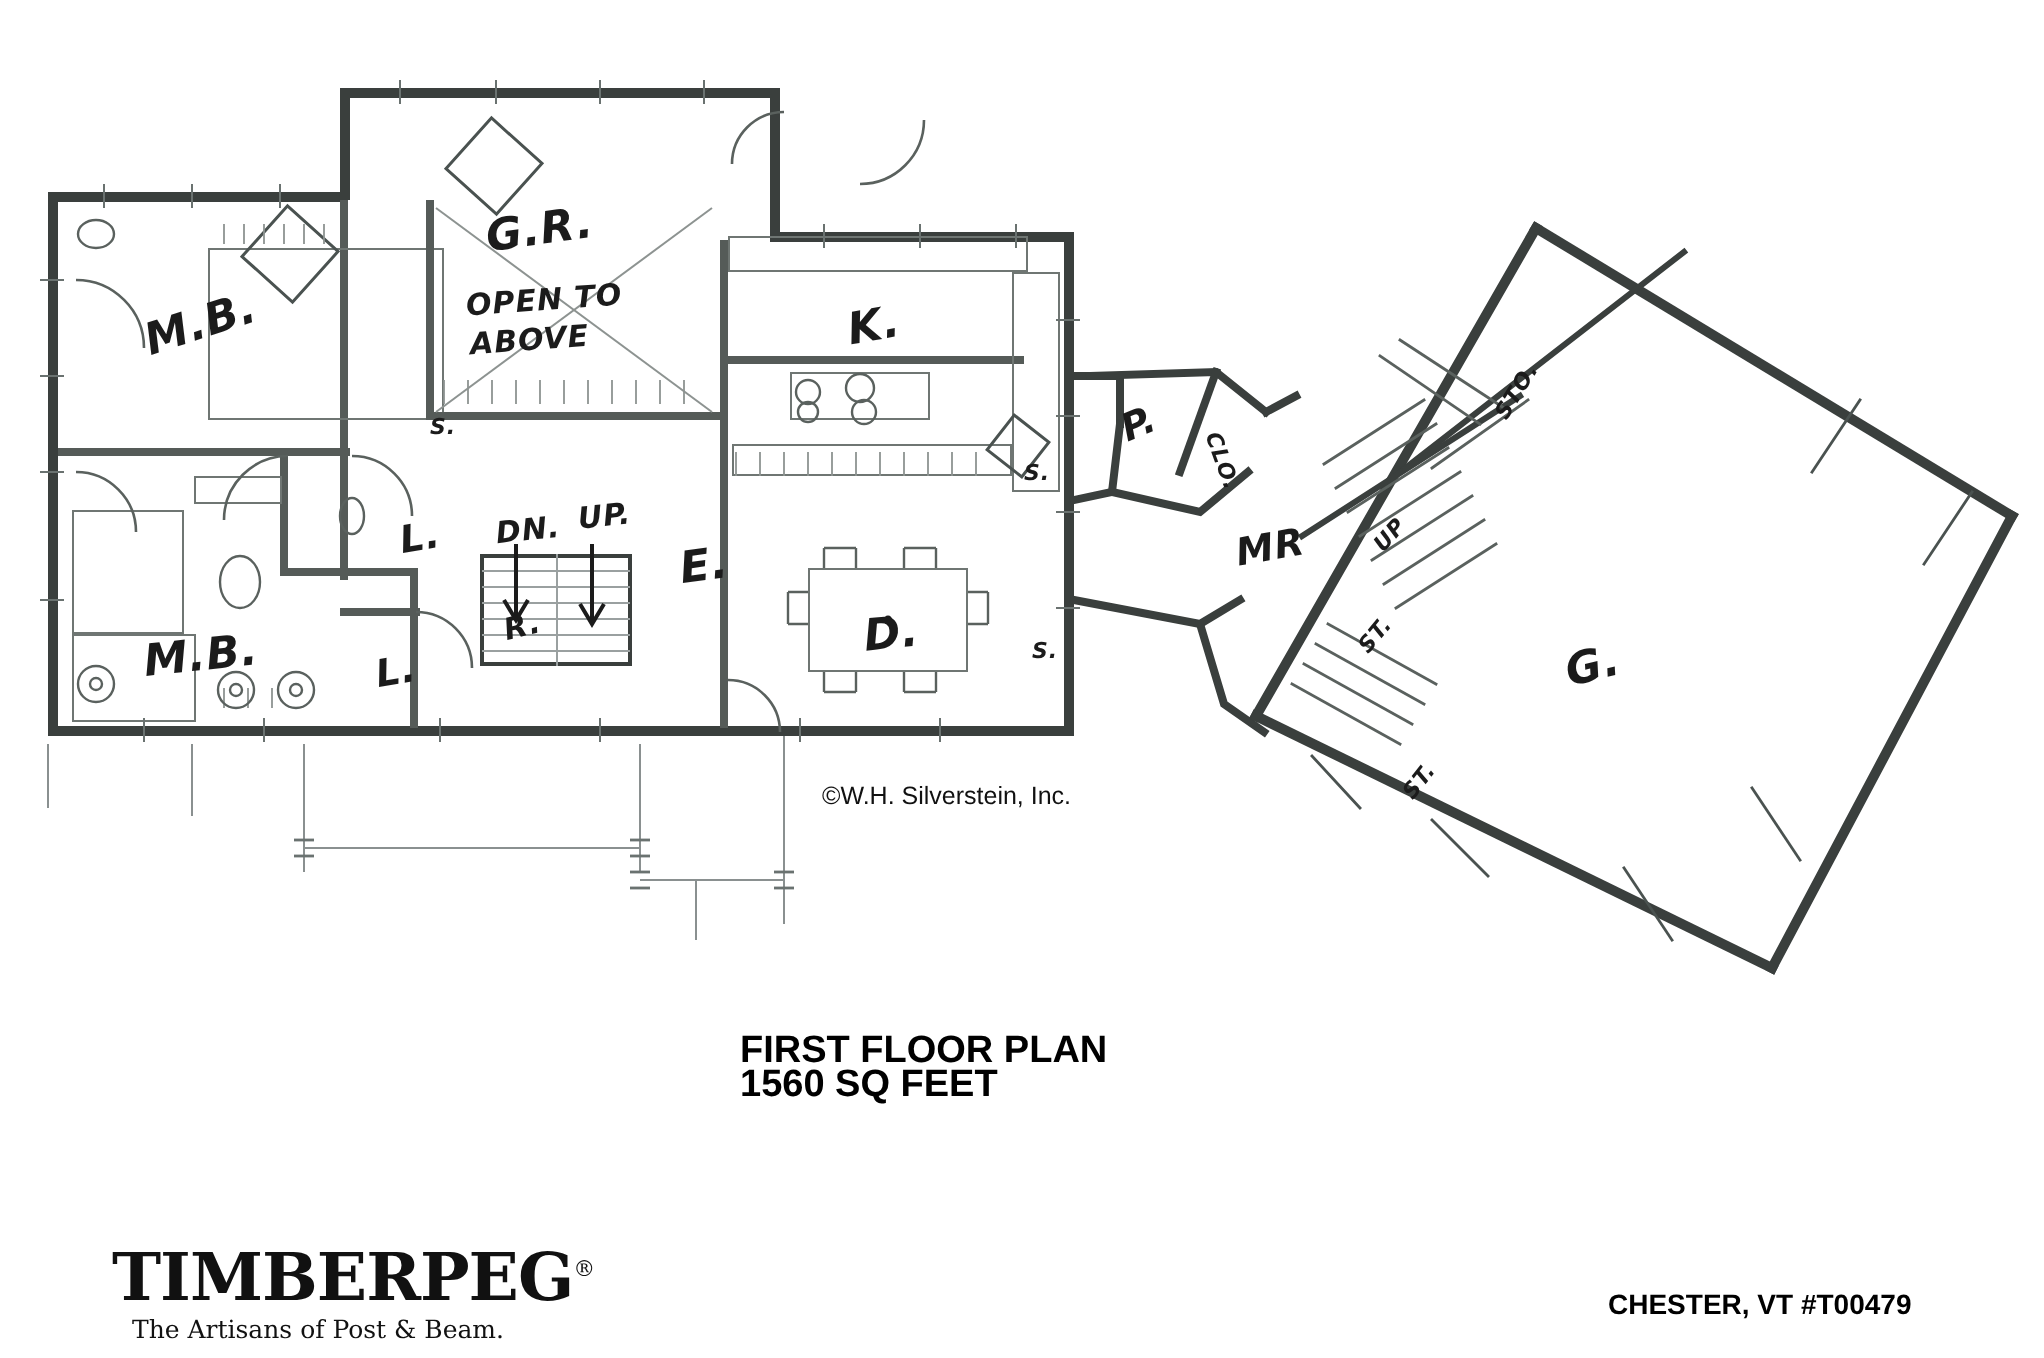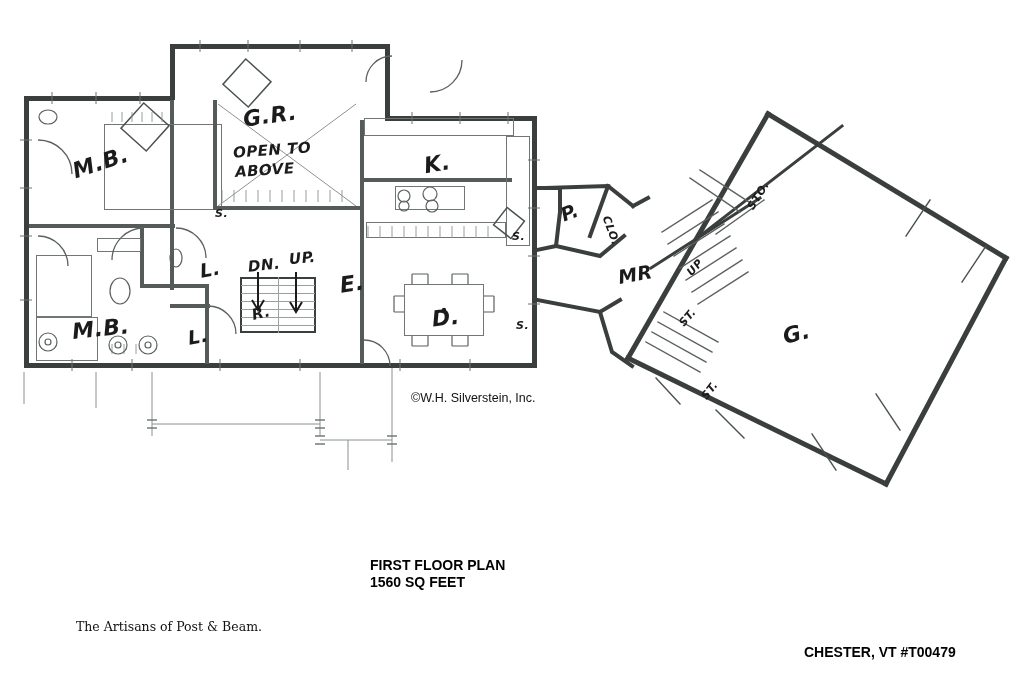--- a/index.html
+++ b/index.html
@@ -25,40 +25,40 @@
     letter-spacing:.5px;
   }
   .tag.sm{font-size:11px;}
   .tag.md{font-size:15px;}
   .tag.lg{font-size:19px;}
   .tag.xl{font-size:22px;}
 
   
   .caption{
     position:absolute;font-family:"Liberation Sans", sans-serif;
-    font-weight:700;font-size:14px;color:#000;line-height:17px;white-space:pre-line;margin-top:40px;
+    font-weight:700;font-size:19px;color:#000;line-height:17px;white-space:pre-line;
   }
   .copyright{
     position:absolute;font-family:"Liberation Sans", sans-serif;
     font-size:12.5px;color:#111;white-space:nowrap;
   }
   .plancode{
     position:absolute;font-family:"Liberation Sans", sans-serif;
     font-weight:700;font-size:14px;color:#000;white-space:nowrap;
   }
   
   #logo{position:absolute;left:56px;top:618px;width:215px;}
   .logo-word{
     font-family:"DejaVu Serif", serif;font-weight:700;font-size:33px;
     letter-spacing:-0.5px;color:#111;line-height:34px;white-space:nowrap;
   }
   .logo-reg{font-size:11px;vertical-align:super;font-weight:400;}
   .logo-sub{
     font-family:"DejaVu Serif", serif;font-size:12.5px;color:#111;
-    text-align:right;width:206px;margin-top:1px;white-space:nowrap;
+    text-align:center;width:206px;margin-top:1px;white-space:nowrap;
   }
   svg.overlay{position:absolute;left:0;top:0;width:1022px;height:679px;overflow:visible;pointer-events:none;}
 </style>
 </head>
 <body>
 
 <div id="page">
 
   <div>
 
@@ -335,16 +335,17 @@
   </div>
 
   <div class="copyright" style="left:411px;top:391px;">©W.H. Silverstein, Inc.</div>
 
   <div class="caption" style="left:370px;top:517px;">FIRST FLOOR PLAN
 1560 SQ FEET</div>
 
   <div class="plancode" style="left:804px;top:644px;">CHESTER, VT #T00479</div>
 
   <div id="logo">
+    <div class="logo-word"><span>TIMBERPEG</span><span class="logo-reg">®</span></div>
     <div class="logo-sub">The Artisans of Post &amp; Beam.</div>
   </div>
 
 </div>
 
 </body></html>

